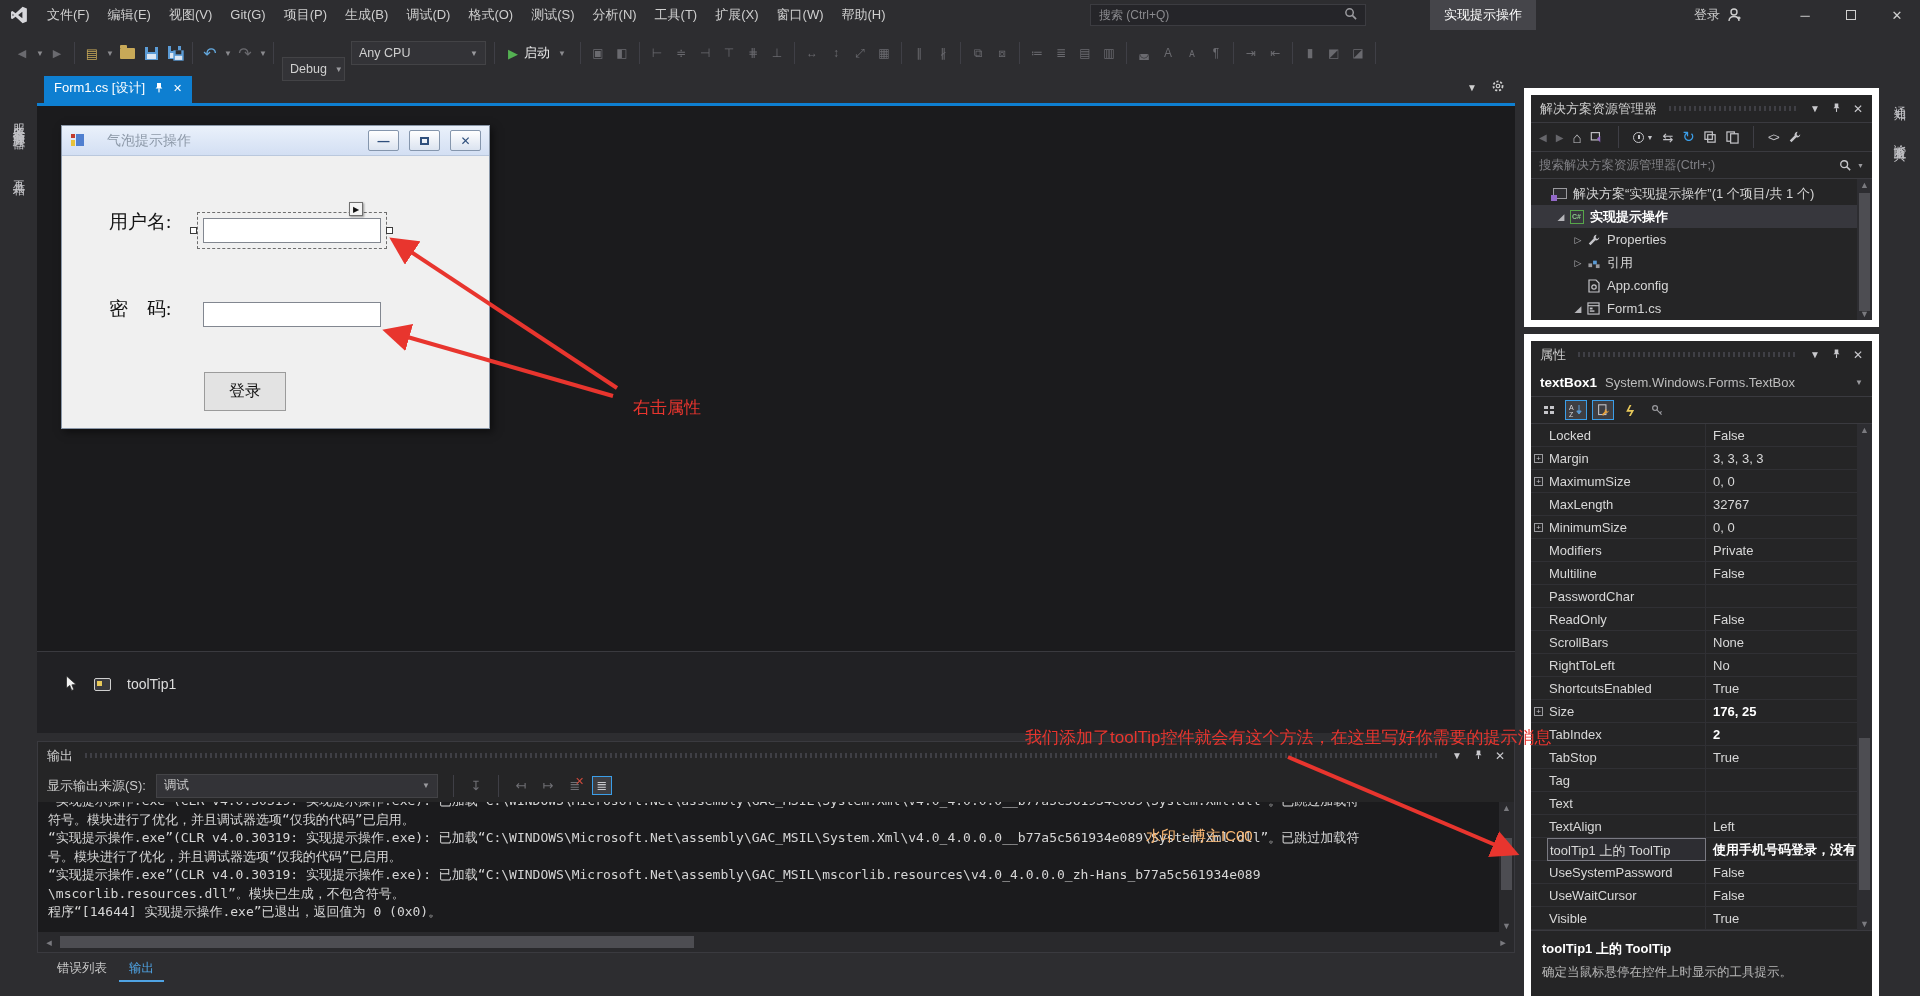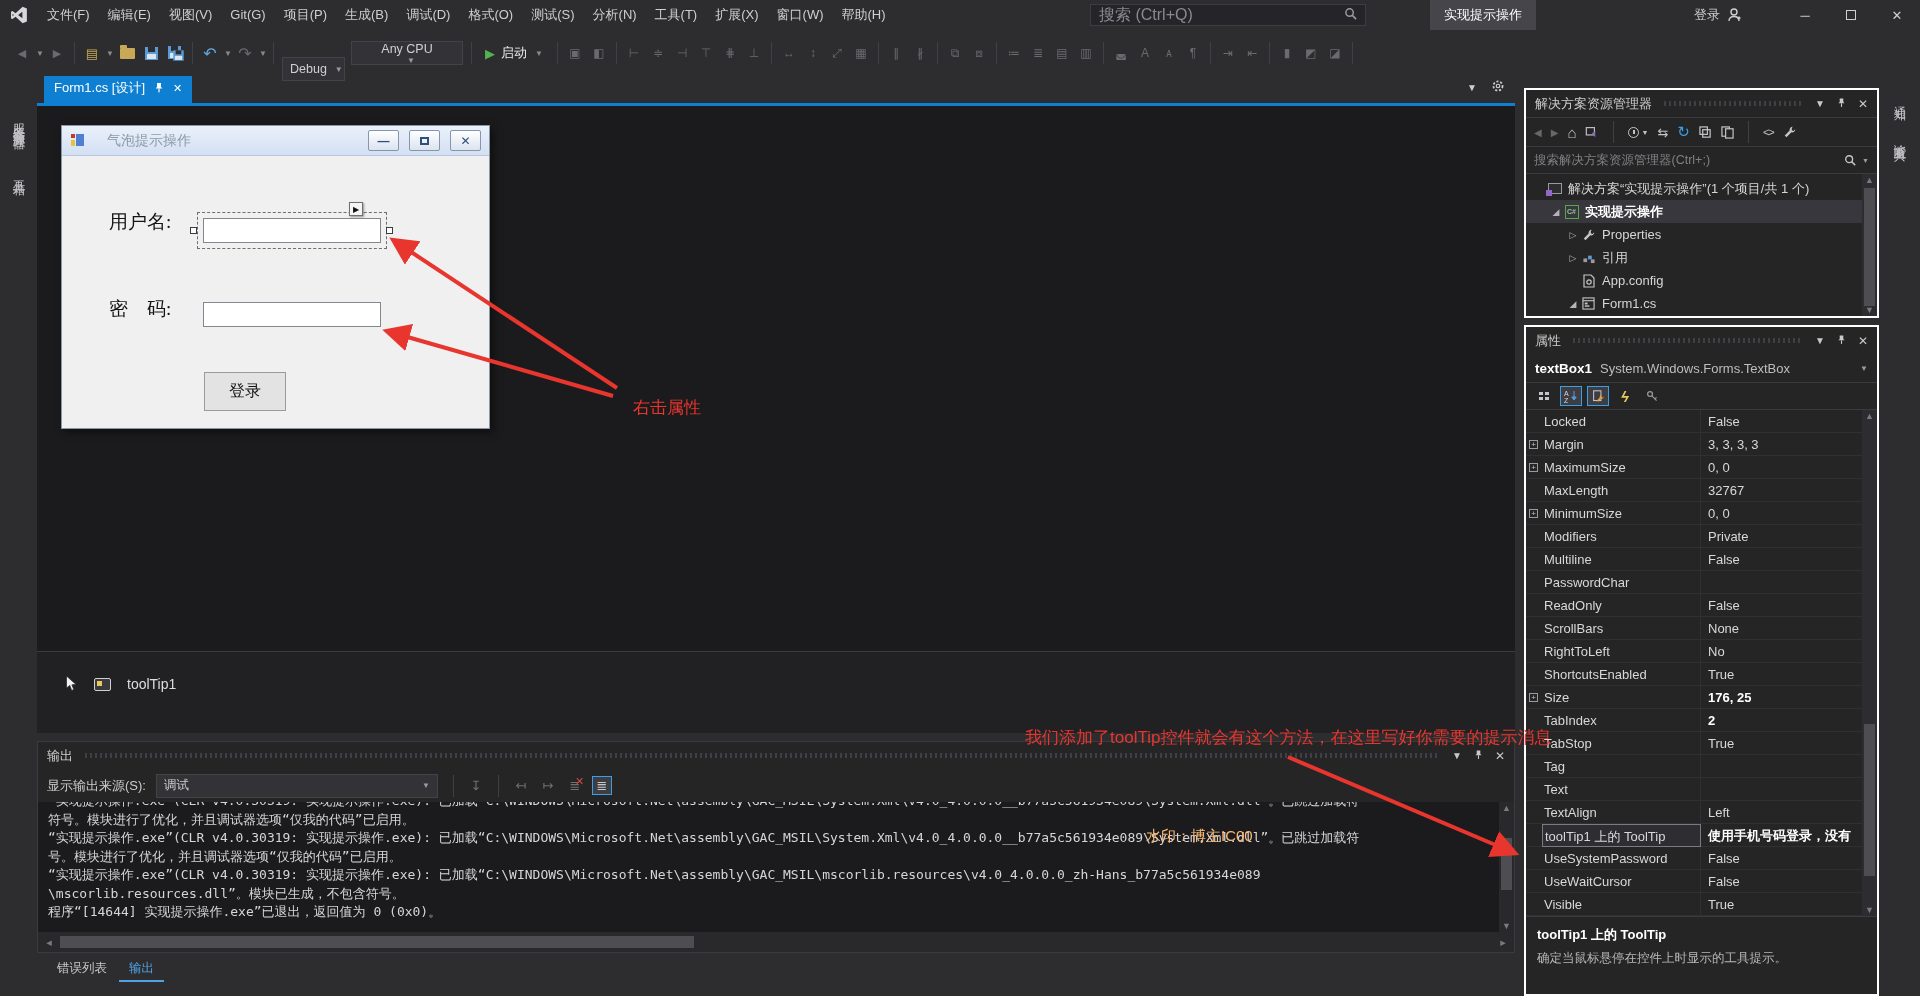--- a/index.html
+++ b/index.html
@@ -5,21 +5,21 @@
   * { margin:0; padding:0; box-sizing:border-box; }
   html,body { background:#2d2d30; }
   body { font-family:"Liberation Sans","DejaVu Sans",sans-serif; }
   #app { position:relative; width:1920px; height:996px; background:#2d2d30; overflow:hidden; color:#cccccc;padding-left:35px; }
 
   
   .titlebar { position:absolute; left:0; top:0; width:1920px; height:30px; display:flex; align-items:center; background:#2d2d30; z-index:5; }
   .vs-logo { margin:0 10px 0 10px; display:flex; align-items:center; }
   .menubar { display:flex; height:30px; align-items:center; }
   .menu-item { padding:0 9px; font-size:13px; color:#cfcfcf; line-height:30px; cursor:default; }
-  .qsearch { position:absolute; left:1090px; top:4px; width:276px; height:22px; background:#252529; border:1px solid #3c3c41; display:flex; align-items:center; padding:0 8px; color:#8a8a8e; font-size:16px; }
+  .qsearch { position:absolute; left:1090px; top:4px; width:276px; height:22px; background:#252529; border:1px solid #3c3c41; display:flex; align-items:center; padding:0 8px; color:#8a8a8e; font-size:12px; }
   .qsearch .mag { margin-left:auto; }
   .win-title { position:absolute; left:1430px; top:0; height:30px; line-height:30px; padding:0 14px; background:#45454a; color:#fff; font-size:13px; }
   .signin { position:absolute; left:1694px; top:0; height:30px; display:flex; align-items:center; gap:7px; font-size:13px; color:#cfcfcf; }
   .winbtns { position:absolute; right:0; top:0; height:30px; display:flex; }
   .winbtn { width:46px; height:30px; display:flex; align-items:center; justify-content:center; color:#cfcfcf; font-size:13px; }
   .winbtn .restore { width:10px; height:10px; border:1px solid #cfcfcf; }
 
   
   .toolbar { position:absolute; left:0; top:30px; width:1920px; height:46px; display:flex; align-items:center; padding-left:10px; background:#2d2d30; z-index:4; }
   .tb-sep { width:1px; height:22px; background:#3f3f46; margin:0 5px; flex:none; }
@@ -103,21 +103,21 @@
   .htrack { flex:1; height:12px; position:relative; }
   .hthumb { position:absolute; left:4px; top:0; height:12px; width:44%; background:#4d4d52; }
 
   
   .bottom-tabs { height:31px; background:#2d2d30; display:flex; align-items:center; padding-left:10px; gap:2px; font-size:12.5px; }
   .btab { padding:5px 10px; color:#c8c8c8; }
   .btab.active { color:#4fa3e3; border-bottom:2px solid #4fa3e3; padding-bottom:3px; }
 
   
   .right-col { position:absolute; left:1524px; top:88px; width:355px; height:908px; display:flex; flex-direction:column; gap:7px; }
-  .panel { background:#252526; border:2px solid #ffffff; display:flex; flex-direction:column; }
+  .panel { background:#252526; border:7px solid #ffffff; display:flex; flex-direction:column; }
   .panel-header { height:27px; display:flex; align-items:center; padding:0 9px; font-size:13px; color:#cccccc; flex:none; }
   .se { height:252px; }
   .se-toolbar { height:30px; border-top:1px solid #3a3a3f; border-bottom:1px solid #3a3a3f; display:flex; align-items:center; gap:9px; padding:0 8px; flex:none; }
   .se-ico { color:#c5c5c9; font-size:13px; display:flex; align-items:center; }
   .se-ico.dim { color:#66666b; }
   .se-ico.blue { color:#3b9ee8; }
   .clock { width:11px; height:11px; border:1.5px solid #c5c5c9; border-radius:50%; position:relative; }
   .clock:after { content:""; position:absolute; left:4px; top:2px; width:1.5px; height:4px; background:#c5c5c9; }
   .se-search { height:27px; border-bottom:1px solid #3a3a3f; display:flex; align-items:center; padding:0 8px; gap:6px; color:#808085; font-size:12.5px; flex:none; }
   .se-search .txt { flex:1; overflow:hidden; white-space:nowrap; }
@@ -238,21 +238,21 @@
       <span class="tb-sep"></span>
       <span class="tb-ico" style="font-size: 16px; color: rgb(100, 168, 221);">↶</span>
       <span class="tb-caret">▼</span>
       <span class="tb-ico dim" style="font-size: 16px;">↷</span>
       <span class="tb-caret">▼</span>
       <span class="tb-sep"></span>
       <div class="combo" style="width: 63px; margin-top: 32px;">
         <span class="cv">Debug</span>
         <span class="ca">▼</span>
       </div>
-      <div class="combo" style="width: 112px; flex-direction: column;">
+      <div class="combo" style="width: 135px;">
         <span class="cv">Any CPU</span>
         <span class="ca">▼</span>
       </div>
       <span class="tb-sep"></span>
       <span class="startbtn">
         <span class="play">▶</span>
         <span class="lbl">启动</span>
         <span class="tb-caret">▼</span>
       </span>
       <span class="tb-sep"></span>

